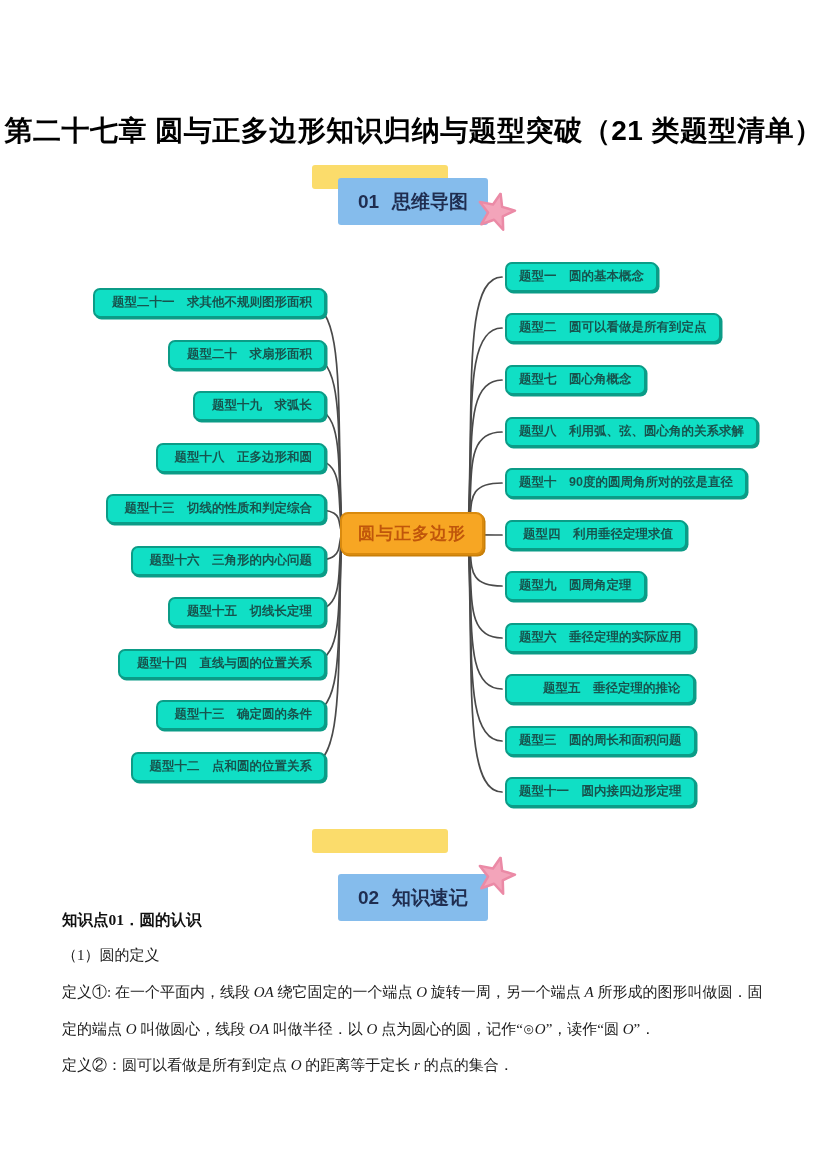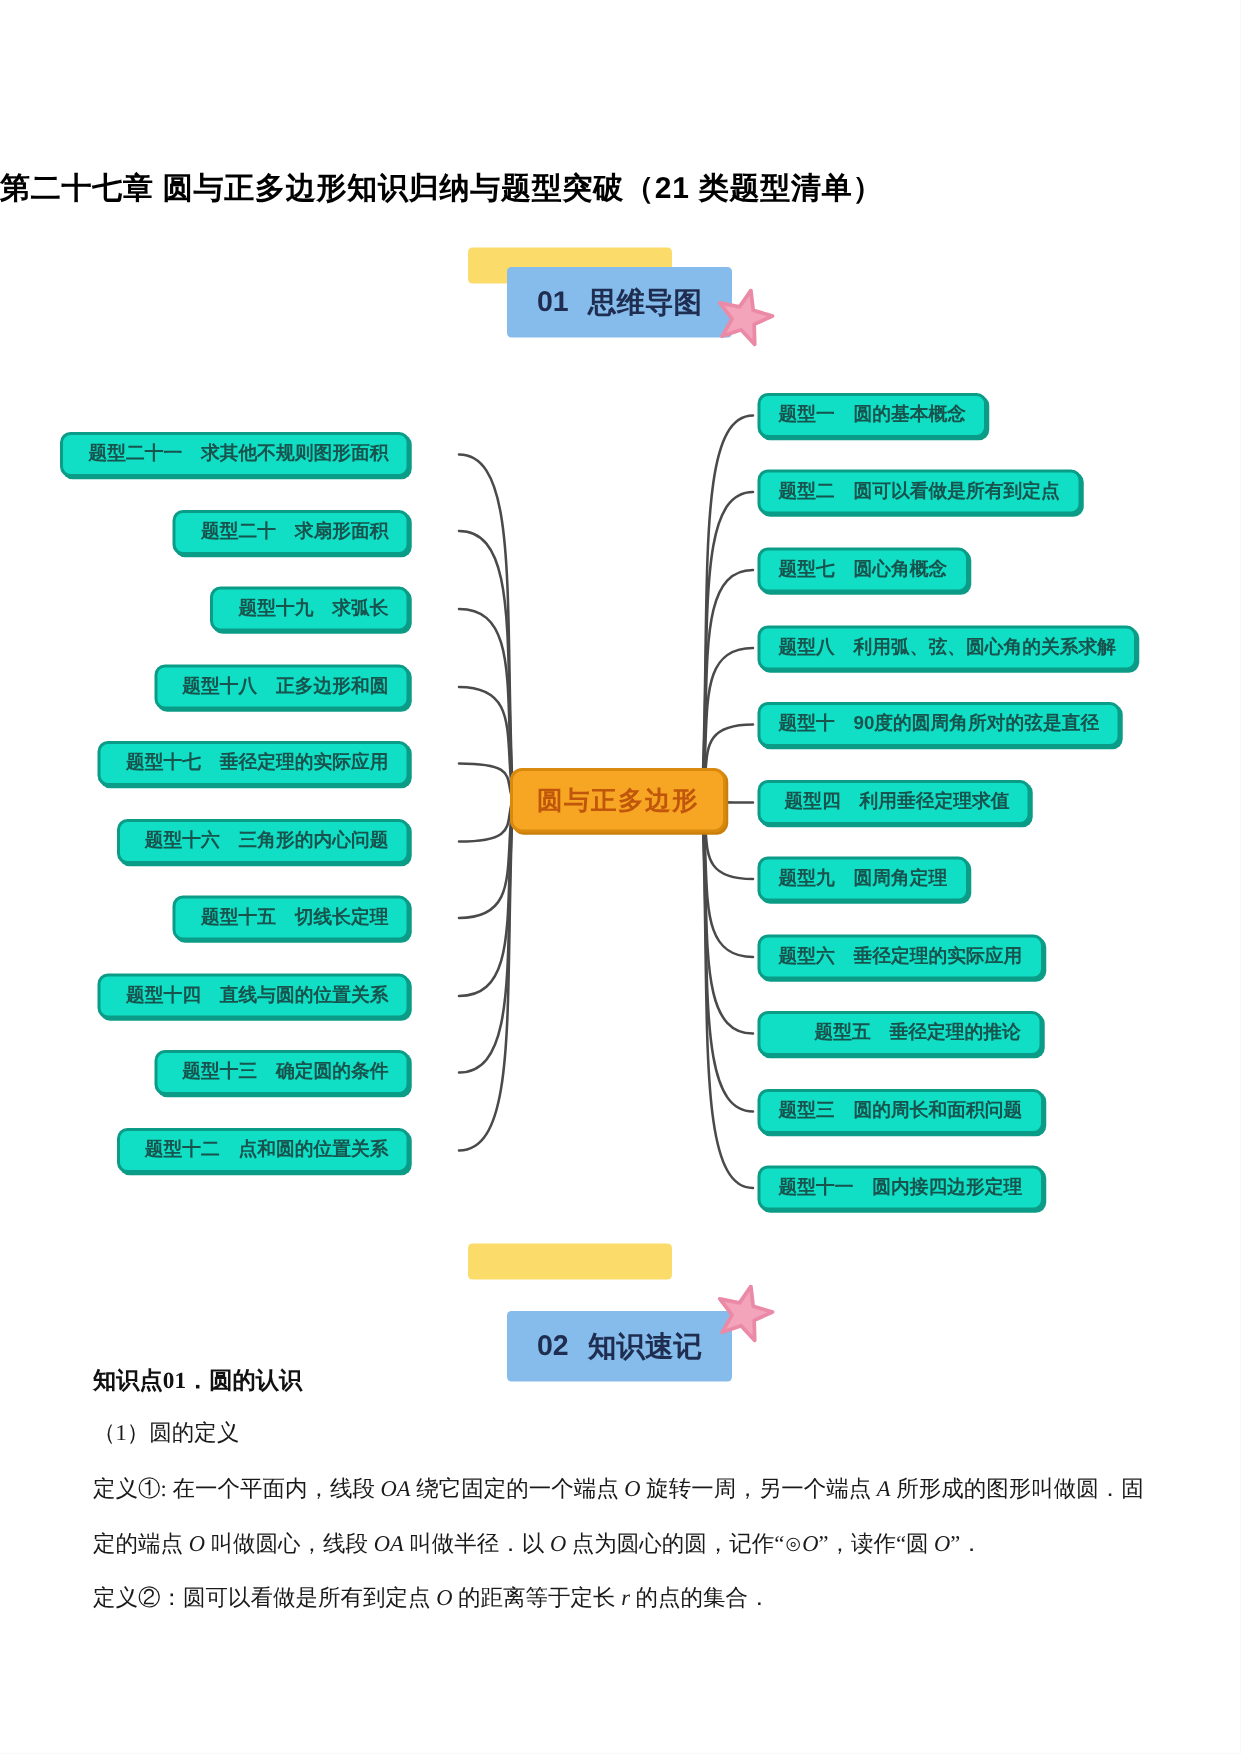--- a/index.html
+++ b/index.html
@@ -10,21 +10,22 @@
     height: 1169px;
     margin: 0 auto;
     background: #ffffff;
     outline: 1px solid #e6e6e6;
     overflow: hidden;
     font-family: "Liberation Sans", sans-serif;
   }
   .doc-title {
     position: absolute;
     left: 0; right: 0; top: 112px;
-    font-size: 20px;
+    text-align: center;
+    font-size: 28px;
     font-weight: bold;
     color: #000000;
     letter-spacing: 0.5px;
   }
   
   .banner-yellow {
     position: absolute;
     width: 136px; height: 24px;
     background: #fbdc6b;
     border-radius: 3px;
@@ -61,21 +62,21 @@
   .mnode.center {
     background: #f7a623;
     border: 2px solid #d98a0e;
     box-shadow: 1.5px 1.5px 0 #c97f08;
     border-radius: 8px;
     color: #c0560b;
     font-size: 17px;
     padding: 9px 16px;
     letter-spacing: 1px;
   }
-  .left-col { right: 554px; padding-left: 17px; }
+  .left-col { right: 501px; padding-left: 17px; }
   .right-col { left: 505px; }
   
   .k-heading {
     position: absolute;
     left: 62px; top: 910px;
     font-size: 15.5px;
     font-weight: bold;
     color: #111111;
     font-family: Liberation Serif, serif;
   }
@@ -133,21 +134,21 @@
       <path d="M468,533 C474,619 463,689 502,689"></path>
       <path d="M468,533 C474,647 463,741 502,741"></path>
       <path d="M468,533 C474,676 463,792 502,792"></path>
     </g>
   </svg>
 
   <div class="mnode left-col" style="top:288px;">题型二十一　求其他不规则图形面积</div>
   <div class="mnode left-col" style="top:340px;">题型二十　求扇形面积</div>
   <div class="mnode left-col" style="top:391px;">题型十九　求弧长</div>
   <div class="mnode left-col" style="top:443px;">题型十八　正多边形和圆</div>
-  <div class="mnode left-col" style="top:494px;">题型十七　垂径定理的实际应用</div>
+  <div class="mnode left-col" style="top:494px;">题型十三　切线的性质和判定综合</div>
   <div class="mnode left-col" style="top:546px;">题型十六　三角形的内心问题</div>
   <div class="mnode left-col" style="top:597px;">题型十五　切线长定理</div>
   <div class="mnode left-col" style="top:649px;">题型十四　直线与圆的位置关系</div>
   <div class="mnode left-col" style="top:700px;">题型十三　确定圆的条件</div>
   <div class="mnode left-col" style="top:752px;">题型十二　点和圆的位置关系</div>
 
   <div class="mnode center" style="left:340px; top:512px;">圆与正多边形</div>
 
   <div class="mnode right-col" style="top:262px;">题型一　圆的基本概念</div>
   <div class="mnode right-col" style="top:313px;">题型二　圆可以看做是所有到定点</div>

